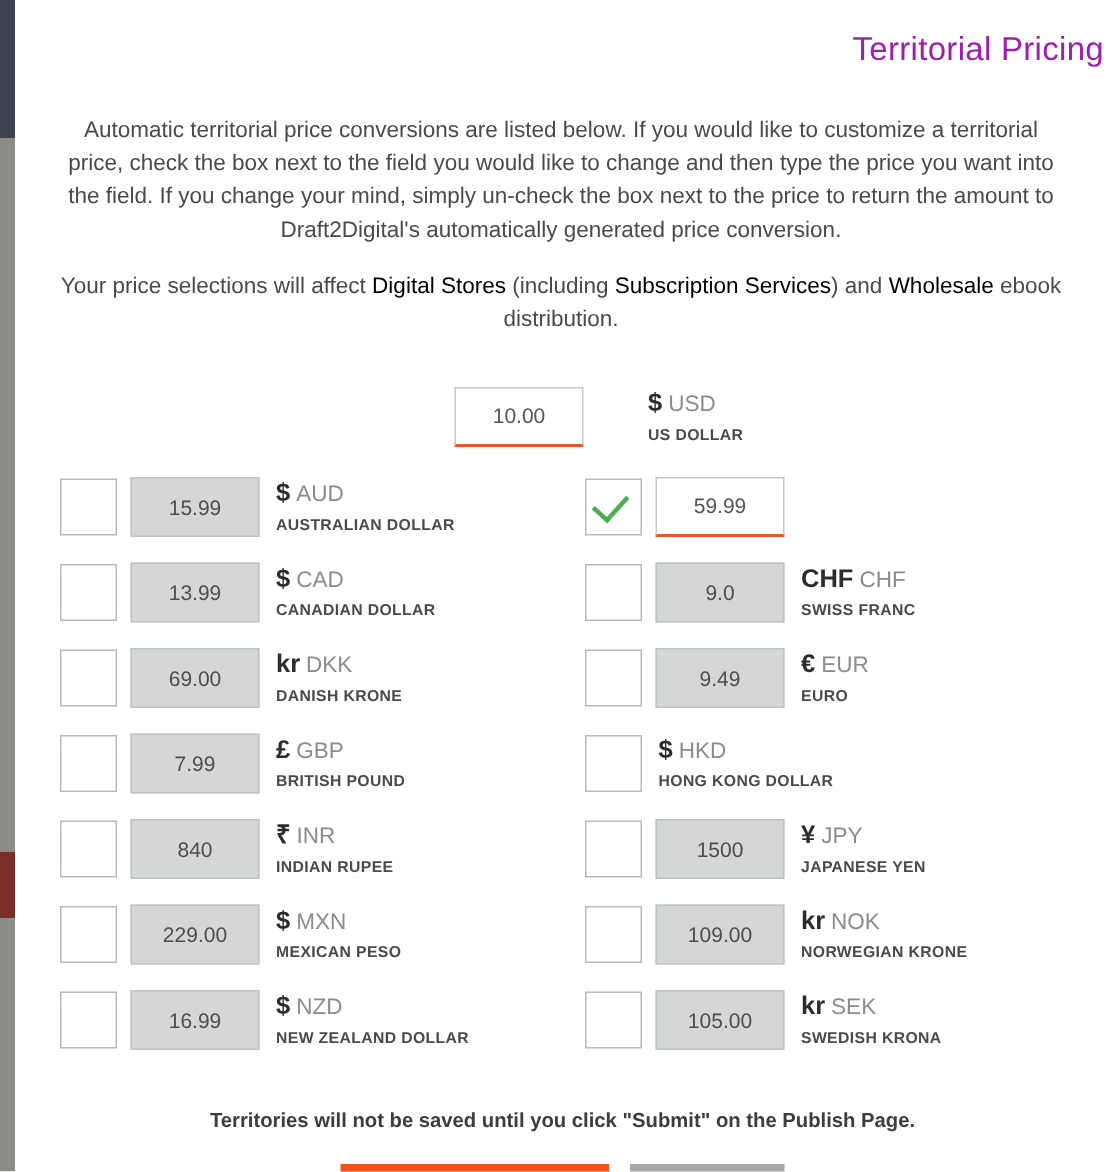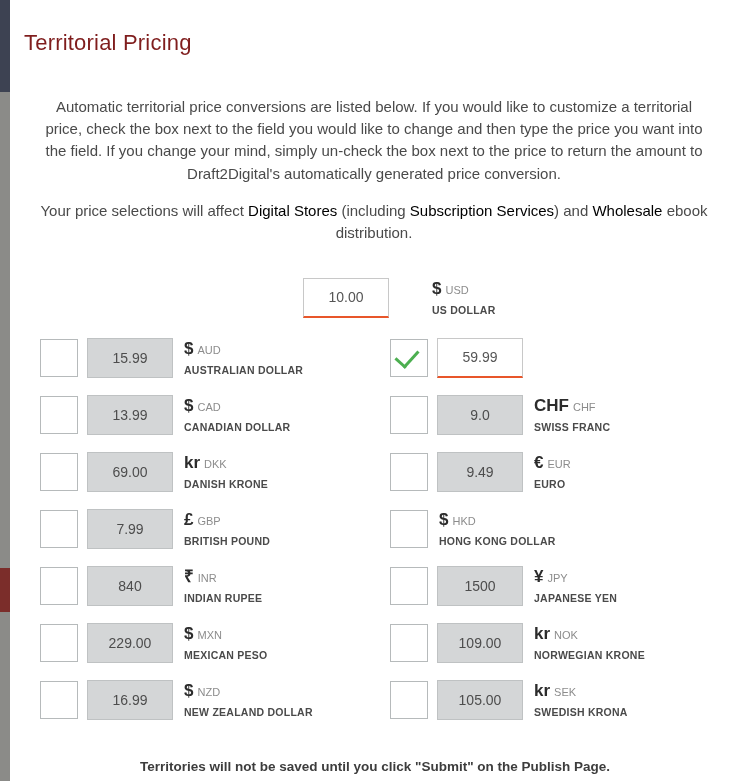--- a/index.html
+++ b/index.html
@@ -50,26 +50,26 @@
     position: absolute;
     left: 10px; top: 0;
     width: 730px;
     height: 781px;
     background: #ffffff;
     z-index: 2;
     box-sizing: border-box;
   }
 
   #modal-title {
-    text-align: left;
+    text-align: right;
     font-size: 22px;
     font-weight: 400;
-    color: #7f1d1d;
+    color: #a21caf;
     letter-spacing: 0.2px;
-    margin: 14px;
+    margin: 4px;
     padding: 16px 0 0 0;
     line-height: 1.2;
   }
 
   .body-text {
     color: #4a4a4a;
     font-size: 15px;
     line-height: 1.47;
     margin: 0;
     padding: 0 28px 0 26px;
@@ -116,21 +116,21 @@
   .cur-line1 {
     white-space: nowrap;
     line-height: 1.05;
   }
   .cur-symbol {
     font-weight: bold;
     font-size: 17px;
     color: #2c2c2c;
   }
   .cur-code {
-    font-size: 11px;
+    font-size: 15px;
     color: #8c8c8c;
     font-weight: 400;
     margin-left: 4px;
   }
   .cur-name {
     font-size: 10.5px;
     font-weight: bold;
     color: #4a4a4a;
     letter-spacing: 0.25px;
     margin-top: 6px;

